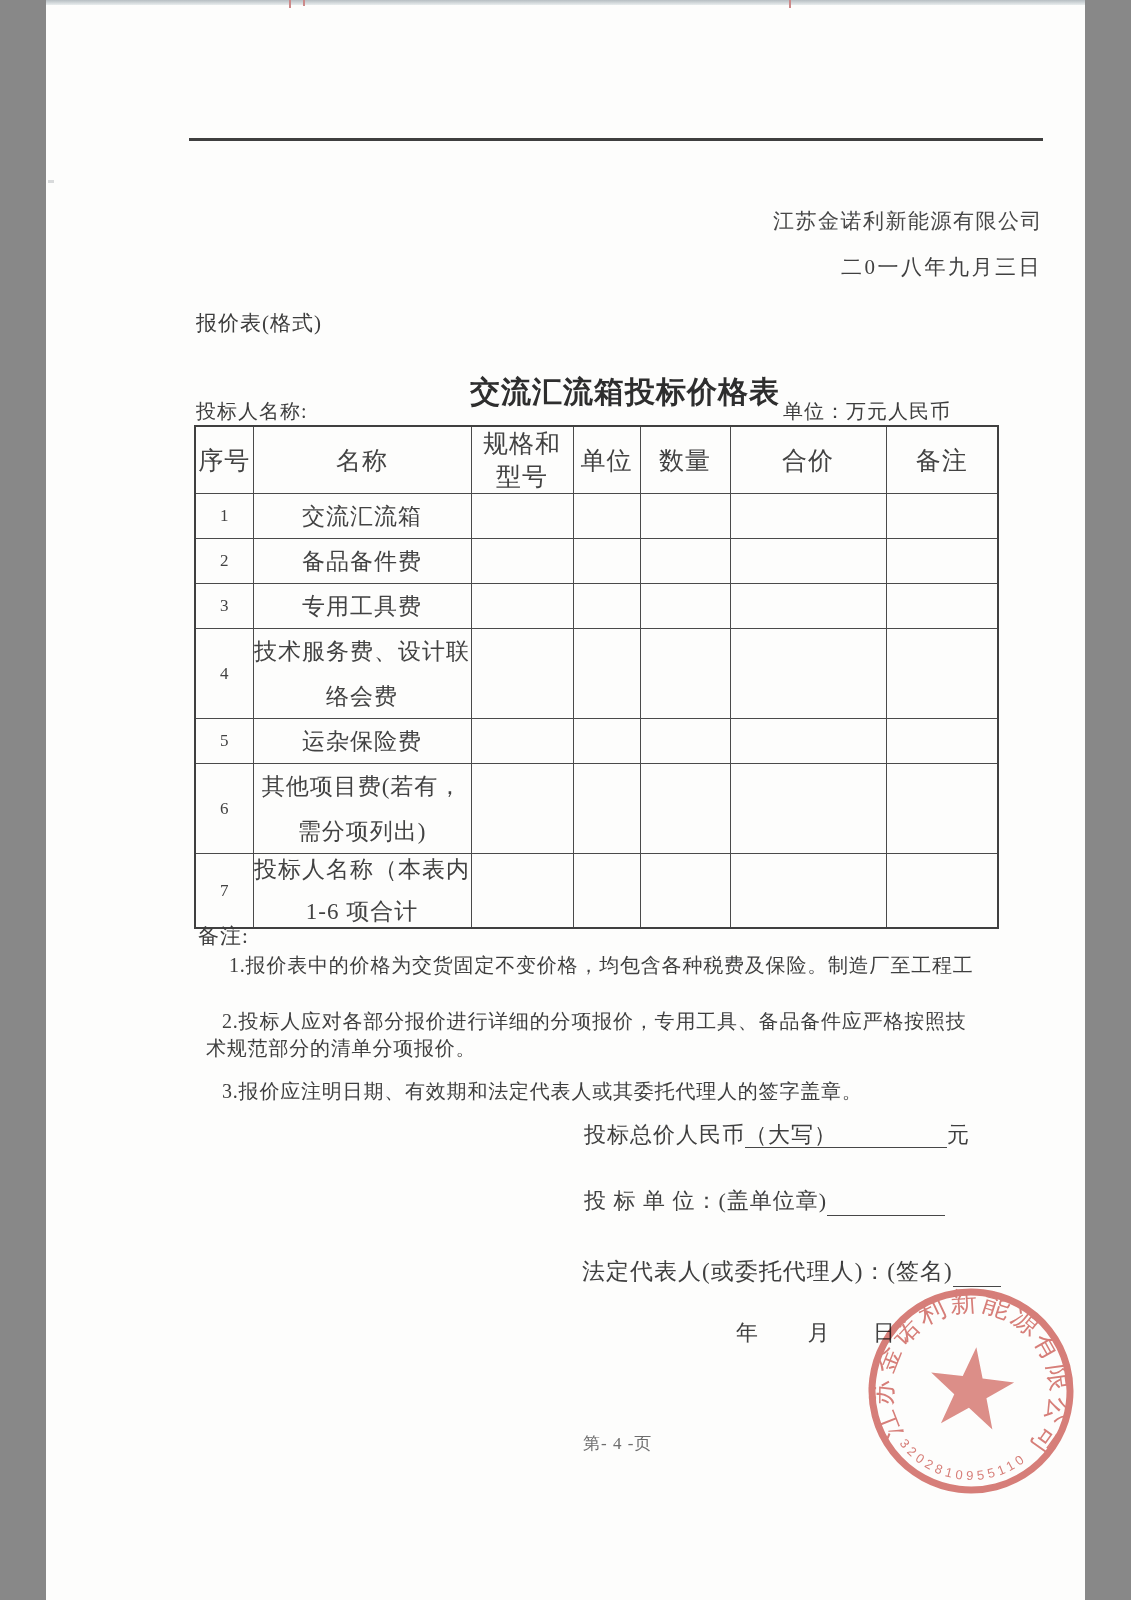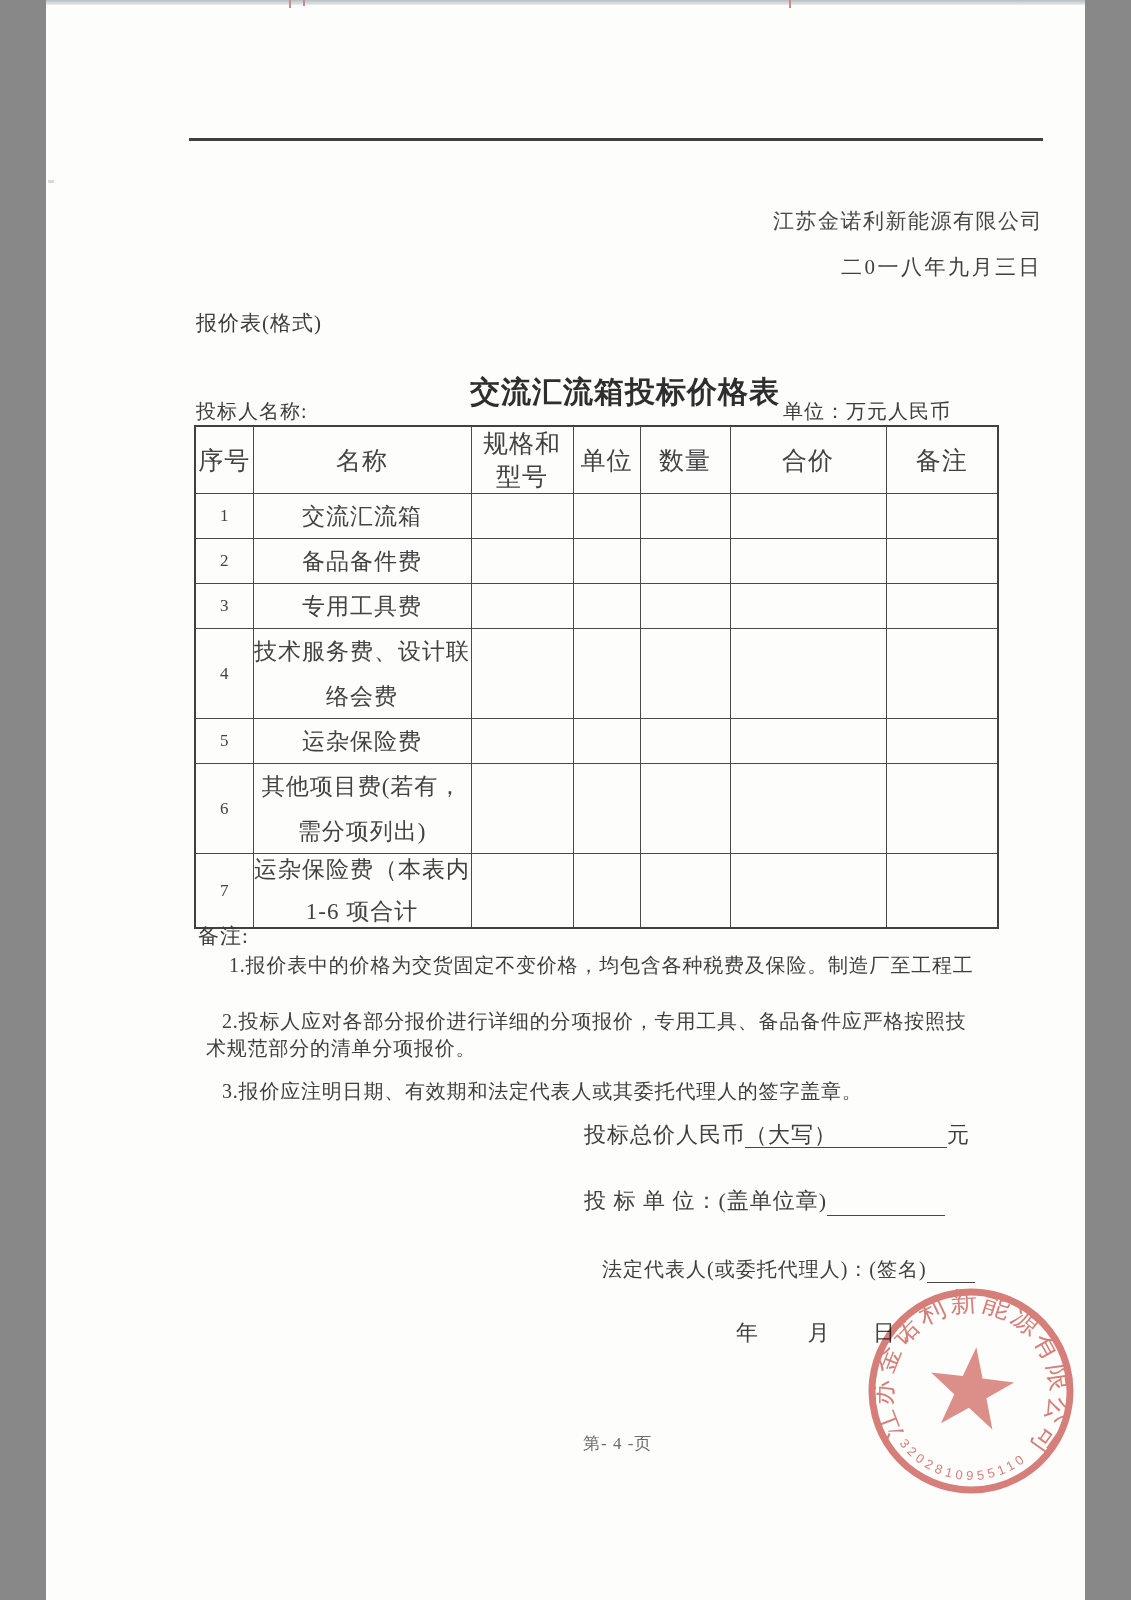--- a/index.html
+++ b/index.html
@@ -47,21 +47,21 @@
   .note { font-size:20px; letter-spacing:.8px; color:#3f3f3f; white-space:nowrap; }
   .n1a { left:183px; top:952px; }
   .n1b { left:220px; top:980px; }
   .n2a { left:176px; top:1008px; }
   .n2b { left:160px; top:1035px; }
   .n3  { left:176px; top:1062px;margin-top:16px; }
   
   .sig { font-size:22px; letter-spacing:1px; color:#3f3f3f; white-space:nowrap; }
   .sig-total { left:538px; top:1120px; }
   .sig-unit  { left:538px; top:1186px; }
-  .sig-legal { left:556px; top:1256px; font-size:20px; }
+  .sig-legal { left:536px; top:1256px; font-size:23px; }
   .u { border-bottom:1.6px solid #474747; }
   .u-daxie { padding-right:110px; }
   .blank { display:inline-block; border-bottom:1.6px solid #474747; height:24px;
     vertical-align:bottom; }
   .ymd { left:690px; top:1318px; font-size:22px; }
   .ymd span { display:inline-block; }
   .ymd .m { margin-left:42px; }
   .ymd .d { margin-left:36px; }
   
   .footer-page { left:537px; top:1432px; font-size:17px; color:#6d6d6d; letter-spacing:1px; }
@@ -195,21 +195,21 @@
       <td></td>
           <td></td>
       <td></td>
           <td></td>
       <td></td>
     </tr>
     <tr class="h-7">
       <td class="no-cell">7</td>
       <td class="name-cell">
             <div class="name-wrap" style="gap:11px;">
-        <span class="name-line">运杂保险费（本表内</span>
+        <span class="name-line">投标人名称（本表内</span>
         <span class="name-line">1-6 项合计</span>
       </div>
           </td>
       <td></td>
           <td></td>
       <td></td>
           <td></td>
       <td></td>
     </tr>
   </tbody>

